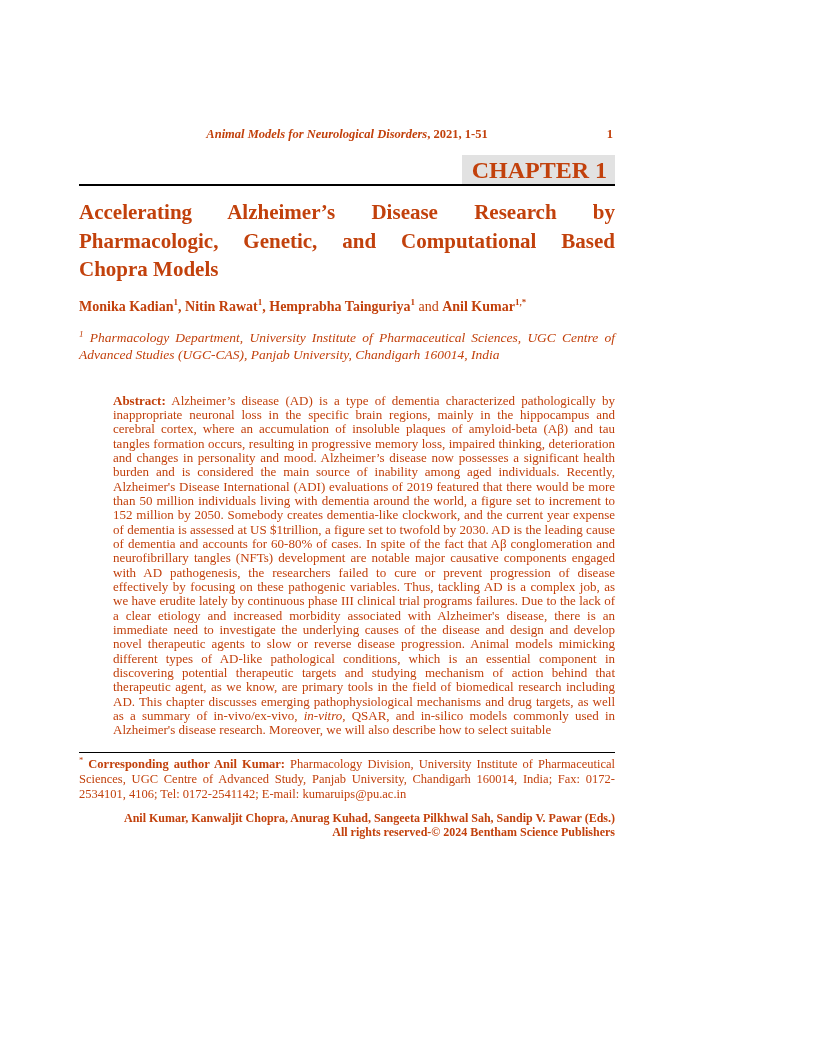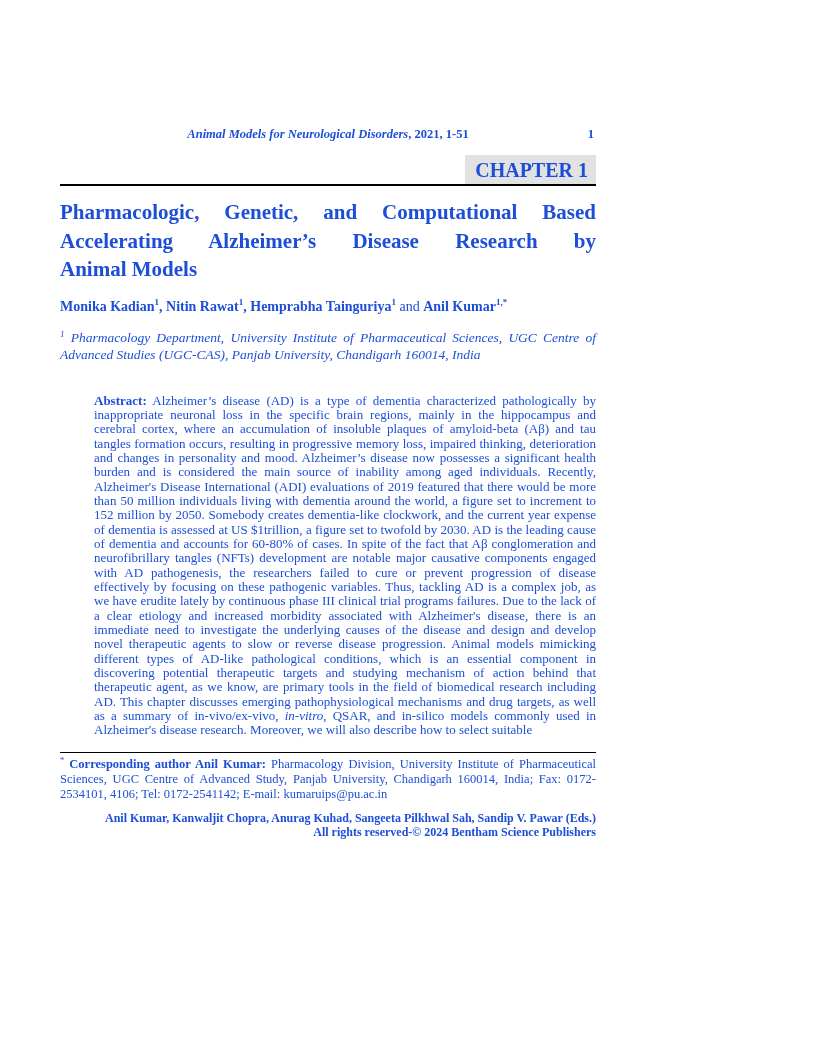--- a/index.html
+++ b/index.html
@@ -1,25 +1,25 @@
 <!DOCTYPE html>
 <html><head>
 <meta charset="utf-8">
 <style>
   html, body { margin: 0; padding: 0; background: #ffffff; }
   .page {
     position: relative;
     width: 816px;
     height: 1056px;
     background: #ffffff;
-    color: #1d4ed8;
+    color: #c2410c;
     font-family: "Liberation Serif", "DejaVu Serif", serif;
     overflow: hidden;
     box-sizing: border-box;
-    padding: 126px 139px 0 60px; 
+    padding: 126px 139px 0 79px; 
   }
   .content { width: 536px; }
 
   
   .running-header {
     position: relative;
     height: 17px;
     font-size: 12.5px;
     font-weight: bold;
     line-height: 17px;
@@ -31,21 +31,21 @@
   
   .chapter-row {
     margin-top: 12px;
     text-align: right;
     border-bottom: 2px solid #000000;
     line-height: 0;
   }
   .chapter-badge {
     display: inline-block;
     background: #e2e2e2;
-    font-size: 20px;
+    font-size: 24px;
     font-weight: bold;
     line-height: 28px;
     padding: 1px 8px 0 10px;
     vertical-align: bottom;
   }
 
   
   .chapter-title {
     margin: 12px 0 0 0;
     font-size: 21px;
@@ -116,23 +116,23 @@
     <header class="running-header">
       <div class="rh-center"><span class="bt-italic">Animal Models for Neurological Disorders</span><span>, 2021, 1-51</span></div>
       <div class="rh-pagenum">1</div>
     </header>
 
     <div class="chapter-row">
       <span class="chapter-badge">CHAPTER 1</span>
     </div>
 
     <h1 class="chapter-title">
+      <span class="title-line jl">Accelerating Alzheimer’s Disease Research by</span>
       <span class="title-line jl">Pharmacologic, Genetic, and Computational Based</span>
-      <span class="title-line jl">Accelerating Alzheimer’s Disease Research by</span>
-      <span class="title-line">Animal Models</span>
+      <span class="title-line">Chopra Models</span>
     </h1>
 
     <p class="authors-line"><span>Monika Kadian</span><sup>1</sup><span>, </span><span>Nitin Rawat</span><sup>1</sup><span>, </span><span>Hemprabha Tainguriya</span><sup>1</sup><span class="connector"> and </span><span>Anil Kumar</span><sup>1,*</sup></p>
 
     <p class="affiliation"><sup>1</sup><span> Pharmacology Department, University Institute of Pharmaceutical Sciences, UGC Centre of Advanced Studies (UGC-CAS), Panjab University, Chandigarh 160014, India</span></p>
 
     <div class="abstract">
       <p style="margin:0"><span class="abstract-label">Abstract:</span><span> Alzheimer’s disease (AD) is a type of dementia characterized pathologically by inappropriate neuronal loss in the specific brain regions, mainly in the hippocampus and cerebral cortex, where an accumulation of insoluble plaques of amyloid-beta (Aβ) and tau tangles formation occurs, resulting in progressive memory loss, impaired thinking, deterioration and changes in personality and mood. Alzheimer’s disease now possesses a significant health burden and is considered the main source of inability among aged individuals. Recently, Alzheimer's Disease International (ADI) evaluations of 2019 featured that there would be more than 50 million individuals living with dementia around the world, a figure set to increment to 152 million by 2050. Somebody creates dementia-like clockwork, and the current year expense of dementia is assessed at US $1trillion, a figure set to twofold by 2030. AD is the leading cause of dementia and accounts for 60-80% of cases. In spite of the fact that Aβ conglomeration and neurofibrillary tangles (NFTs) development are notable major causative components engaged with AD pathogenesis, the researchers failed to cure or prevent progression of disease effectively by focusing on these pathogenic variables. Thus, tackling AD is a complex job, as we have erudite lately by continuous phase III clinical trial programs failures. Due to the lack of a clear etiology and increased morbidity associated with Alzheimer's disease, there is an immediate need to investigate the underlying causes of the disease and design and develop novel therapeutic agents to slow or reverse disease progression. Animal models mimicking different types of AD-like pathological conditions, which is an essential component in discovering potential therapeutic targets and studying mechanism of action behind that therapeutic agent, as we know, are primary tools in the field of biomedical research including AD. This chapter discusses emerging pathophysiological mechanisms and drug targets, as well as a summary of in-vivo/ex-vivo, </span><span class="it">in-vitro</span><span>, QSAR, and in-silico models commonly used in Alzheimer's disease research. Moreover, we will also  describe  how  to  select  suitable</span></p>
     </div>
 

